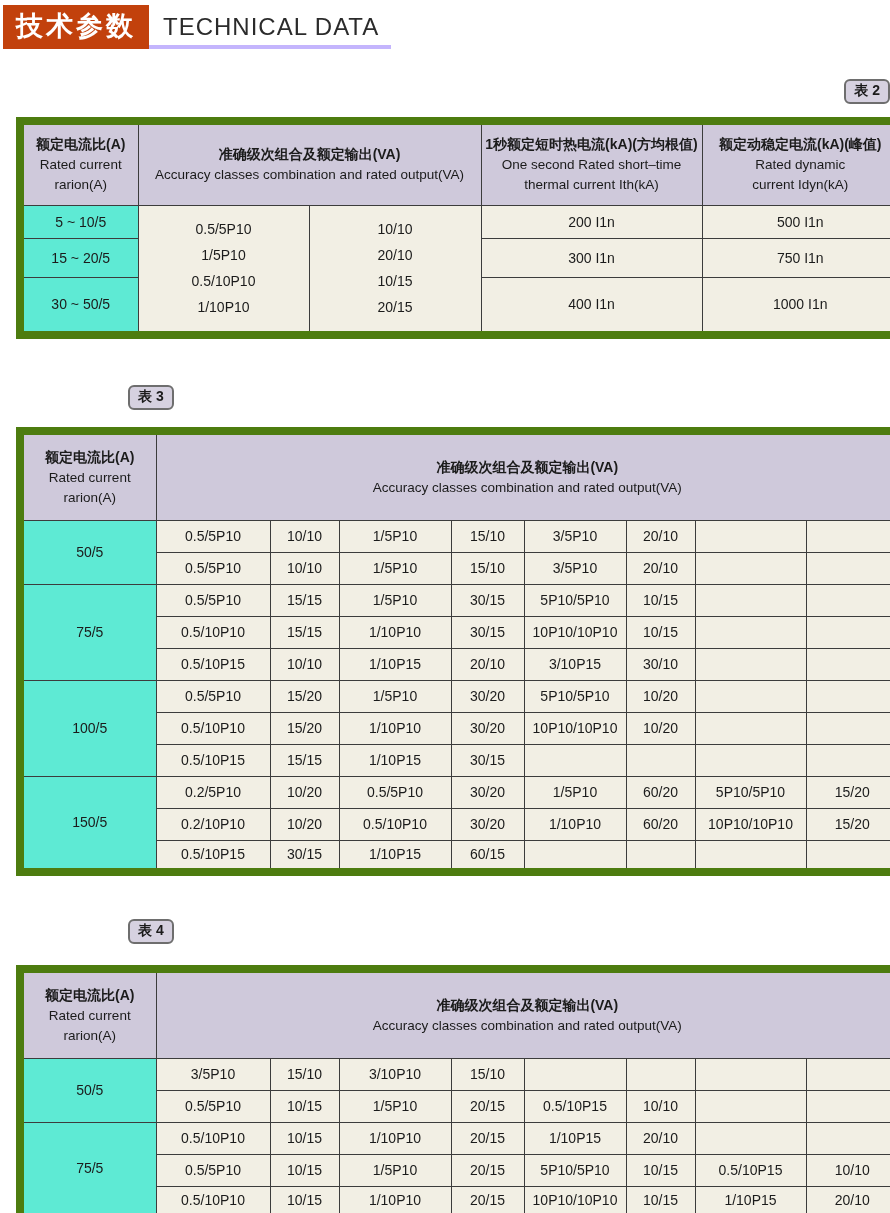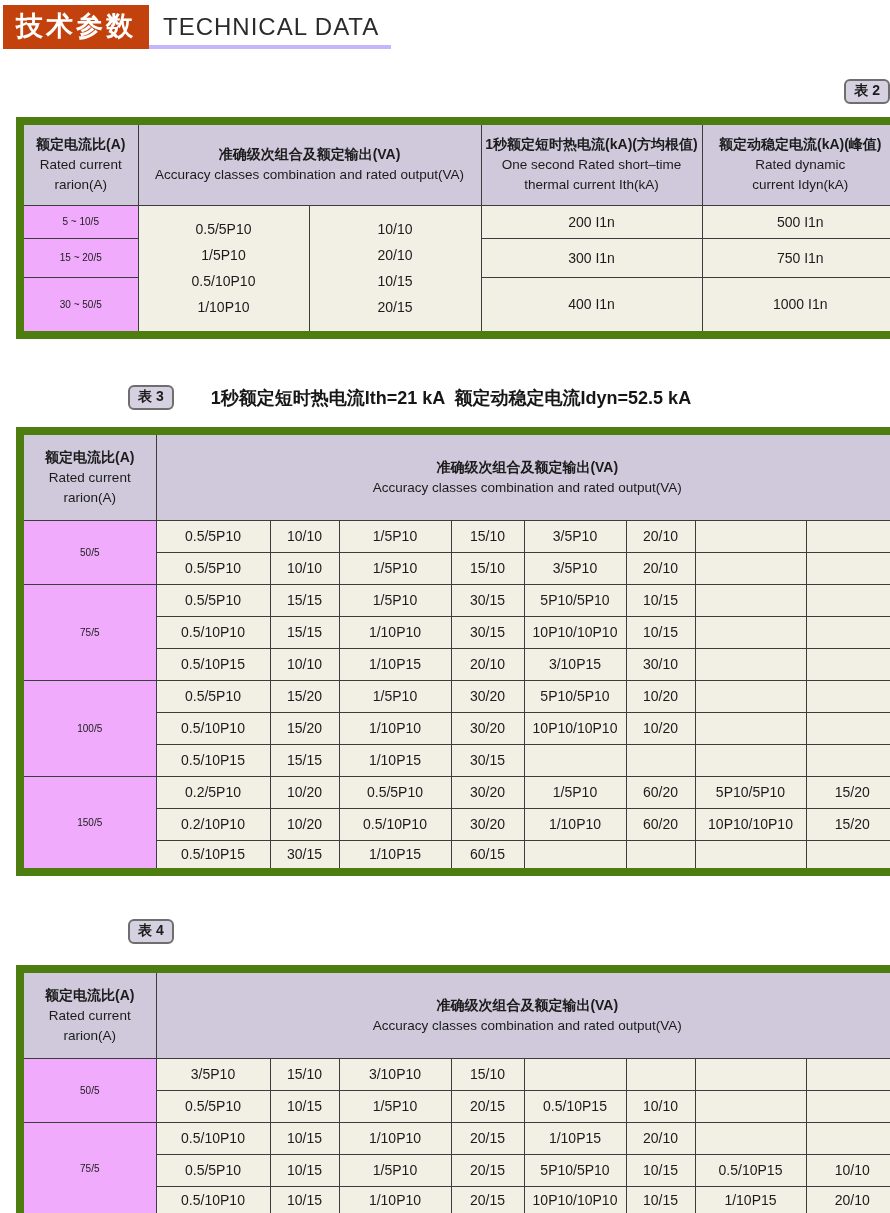--- a/index.html
+++ b/index.html
@@ -36,21 +36,21 @@
   
   table {
     border-collapse: collapse; table-layout: fixed;
     margin-left: 16px; width: 882px;
     border: 8px solid #4d7c0f;
   }
   th, td { border: 1px solid #3c3c3c; text-align: center; vertical-align: middle; }
   th { background: #cfc9db; font-weight: normal; }
   th .zh { font-weight: 600; font-size: 14px; line-height: 21px; }
   th .en { font-size: 13.5px; line-height: 20px; }
-  td.ratio-cell { background: #f0abfc; font-size: 10px; }
+  td.ratio-cell { background: #5eead4; font-size: 14px; }
   td.data-cell { background: #f2efe4; font-size: 14px; }
 
   
   #table2 { margin-top: 13px; }
   #table2 th { height: 84px; }
   #table2 tr.r1 td { height: 33px; }
   #table2 tr.r2 td { height: 39px; }
   #table2 tr.r3 td { height: 58px; }
   #table2 td.combo-cell { background: #f2efe4; font-size: 14px; }
   #table2 td.combo-cell div { line-height: 26px; }
@@ -132,21 +132,20 @@
       <tr class="r3">
         <td class="ratio-cell">30 ~ 50/5</td>
         <td class="data-cell">400 I1n</td>
         <td class="data-cell">1000 I1n</td>
       </tr>
     </tbody>
   </table>
 
   <div class="section-title t3-title">
     <span class="badge">表 3</span>
-    <span class="title-text">1秒额定短时热电流Ith=21 kA  额定动稳定电流Idyn=52.5 kA</span>
   </div>
 
   <table class="acc-table" id="table3">
     <colgroup>
       <col style="width:136px">
         <col style="width:114px">
         <col style="width:69px">
       <col style="width:112px">
         <col style="width:73px">
         <col style="width:102px">

